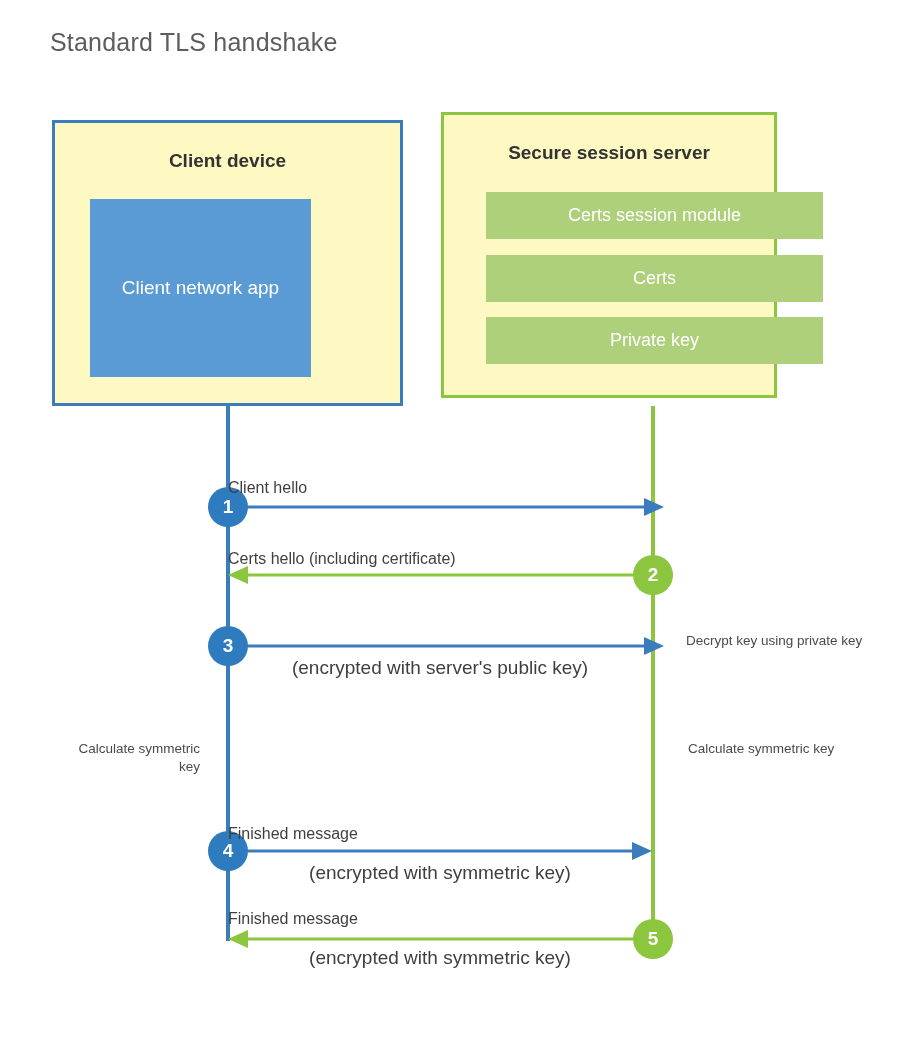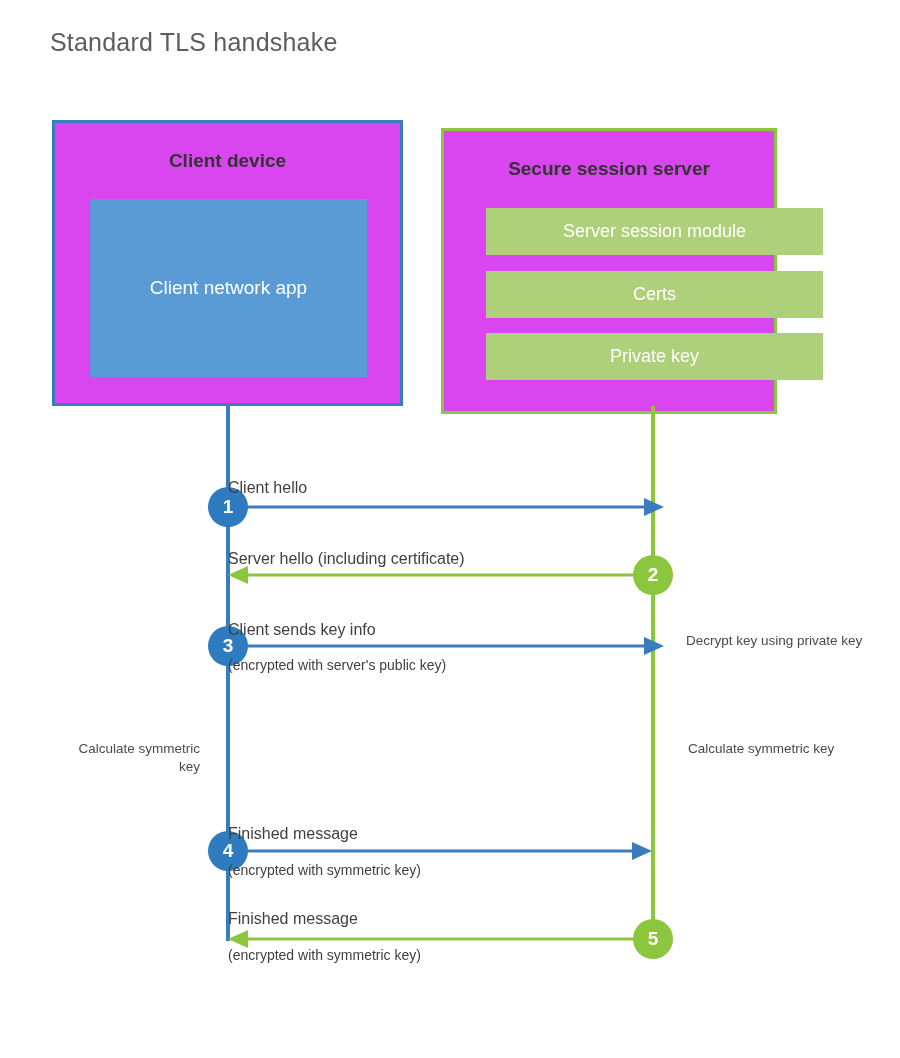--- a/index.html
+++ b/index.html
@@ -27,53 +27,53 @@
     top: 28px;
     font-size: 25px;
     font-weight: 400;
     color: #5d5d5d;
     letter-spacing: 0.2px;
     white-space: nowrap;
   }
   
   .panel {
     position: absolute;
-    background: #d946ef;
+    background: #fef9c3;
     box-sizing: border-box;
   }
   #client-panel {
     left: 40px;
     top: 120px;
     width: 351px;
     height: 286px;
     border: 3px solid #3b7cbd;
   }
   #server-panel {
     left: 429px;
-    top: 128px;
+    top: 112px;
     width: 336px;
     height: 286px;
     border: 3px solid #8cc63f;
   }
   .panel-title {
     position: absolute;
     left: 0;
     width: 100%;
     text-align: center;
     top: 27px;
     font-size: 19px;
     font-weight: bold;
     color: #333333;
   }
   
   #client-app-block {
     position: absolute;
     left: 35px;
     top: 76px;
-    width: 277px;
+    width: 221px;
     height: 178px;
     background: #5b9bd5;
     color: #ffffff;
     font-size: 19px;
     display: flex;
     align-items: center;
     justify-content: center;
     text-align: center;
     line-height: 1.35;
     padding: 0 10px;
@@ -145,22 +145,23 @@
   
   .arrow-label {
     position: absolute;
     text-align: left;
     color: #3f3f3f;
     font-size: 16px;
     white-space: nowrap;
   }
   .arrow-sublabel {
     position: absolute;
+    text-align: center;
     color: #3f3f3f;
-    font-size: 14px;
+    font-size: 19px;
     white-space: nowrap;
   }
   .lbl-span { left: 216px; width: 424px; }
 
   #label-1      { top: 479px; }
   #label-2      { top: 550px; }
   #label-3      { top: 621px; }
   #sublabel-3   { top: 657px; }
   #label-4      { top: 825px; }
   #sublabel-4   { top: 862px; }
@@ -185,21 +186,21 @@
 
   <div id="page-title">Standard TLS handshake</div>
 
   <div class="panel" id="client-panel">
     <div class="panel-title">Client device</div>
     <div id="client-app-block">Client network app</div>
   </div>
 
   <div class="panel" id="server-panel">
     <div class="panel-title">Secure session server</div>
-    <div class="server-block" id="server-block-0">Server session module</div>
+    <div class="server-block" id="server-block-0">Certs session module</div>
     <div class="server-block" id="server-block-1">Certs</div>
     <div class="server-block" id="server-block-2">Private key</div>
   </div>
 
   <div class="lifeline" id="client-lifeline"></div>
   <div class="lifeline" id="server-lifeline"></div>
 
   <svg class="arrow-svg" viewBox="0 0 900 1058">
 
     <g>
@@ -228,22 +229,21 @@
     </g>
   </svg>
 
   <div class="step-circle blue" id="step-circle-1">1</div>
   <div class="step-circle green" id="step-circle-2">2</div>
   <div class="step-circle blue" id="step-circle-3">3</div>
   <div class="step-circle blue" id="step-circle-4">4</div>
   <div class="step-circle green" id="step-circle-5">5</div>
 
   <div class="arrow-label lbl-span" id="label-1">Client hello</div>
-  <div class="arrow-label lbl-span" id="label-2">Server hello (including certificate)</div>
-  <div class="arrow-label lbl-span" id="label-3">Client sends key info</div>
+  <div class="arrow-label lbl-span" id="label-2">Certs hello (including certificate)</div>
   <div class="arrow-sublabel lbl-span" id="sublabel-3">(encrypted with server's public key)</div>
   <div class="arrow-label lbl-span" id="label-4">Finished message</div>
   <div class="arrow-sublabel lbl-span" id="sublabel-4">(encrypted with symmetric key)</div>
   <div class="arrow-label lbl-span" id="label-5">Finished message</div>
   <div class="arrow-sublabel lbl-span" id="sublabel-5">(encrypted with symmetric key)</div>
 
   <div class="side-note" id="note-decrypt">Decrypt key using private key</div>
   <div class="side-note" id="note-calc-client">Calculate symmetric key</div>
   <div class="side-note" id="note-calc-server">Calculate symmetric key</div>
 

